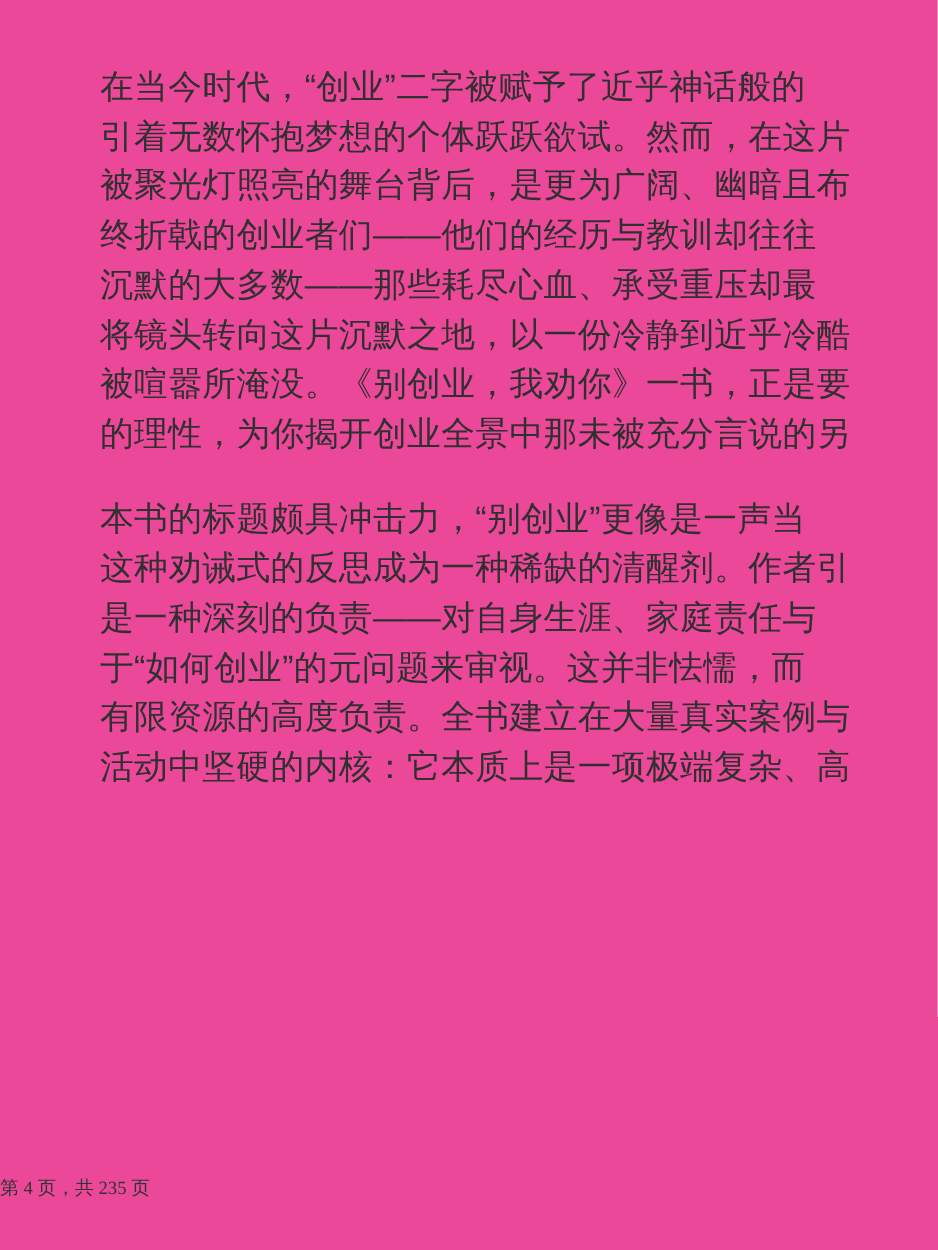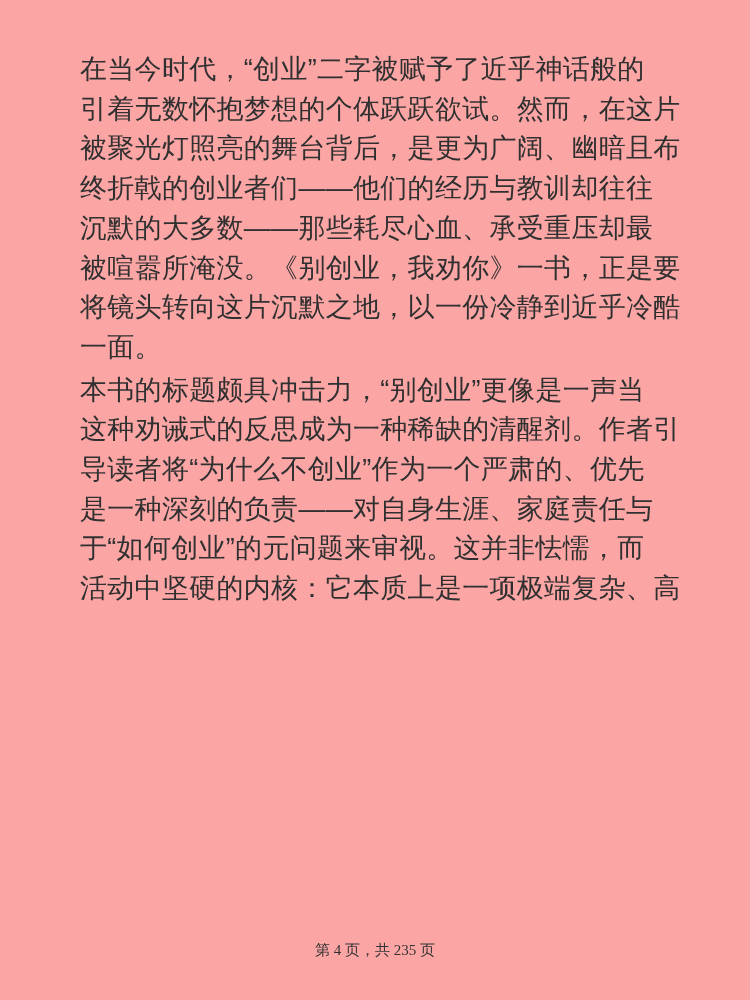--- a/index.html
+++ b/index.html
@@ -10,67 +10,67 @@
   body {
     width: 750px;
     height: 1000px;
     position: relative;
     overflow: hidden;
     font-family: "Liberation Sans", sans-serif;
   }
   .page {
     position: absolute;
     inset: 0;
-    background: #fca5a5;
+    background: #ec4899;
   }
   .content {
     position: absolute;
     top: 50px;
     left: 80px;
     right: 40px;
   }
   .paragraph { margin: 0; }
-  .paragraph + .paragraph { margin-top: 3px; }
+  .paragraph + .paragraph { margin-top: 28px; }
   .line {
     font-size: 27px;
     line-height: 39.7px;
     letter-spacing: 0.3px;
     font-weight: 300;
     color: #303030;
     white-space: nowrap;
   }
   .footer {
     position: absolute;
     top: 941px;
     left: 0;
     width: 100%;
-    text-align: center;
+    text-align: left;
     font-family: "Liberation Serif", serif;
     font-size: 15px;
     color: #333333;
   }
 </style>
 </head>
 <body>
 
 <div class="page">
   <div class="content" id="content">
       <div class="paragraph">
         <div class="line">在当今时代，“创业”二字被赋予了近乎神话般的</div>
         <div class="line">引着无数怀抱梦想的个体跃跃欲试。然而，在这片</div>
         <div class="line">被聚光灯照亮的舞台背后，是更为广阔、幽暗且布</div>
         <div class="line">终折戟的创业者们——他们的经历与教训却往往</div>
         <div class="line">沉默的大多数——那些耗尽心血、承受重压却最</div>
+        <div class="line">将镜头转向这片沉默之地，以一份冷静到近乎冷酷</div>
         <div class="line">被喧嚣所淹没。《别创业，我劝你》一书，正是要</div>
-        <div class="line">将镜头转向这片沉默之地，以一份冷静到近乎冷酷</div>
-        <div class="line">一面。</div>
+        <div class="line">的理性，为你揭开创业全景中那未被充分言说的另</div>
       </div>
       <div class="paragraph">
         <div class="line">本书的标题颇具冲击力，“别创业”更像是一声当</div>
         <div class="line">这种劝诫式的反思成为一种稀缺的清醒剂。作者引</div>
-        <div class="line">导读者将“为什么不创业”作为一个严肃的、优先</div>
         <div class="line">是一种深刻的负责——对自身生涯、家庭责任与</div>
         <div class="line">于“如何创业”的元问题来审视。这并非怯懦，而</div>
+        <div class="line">有限资源的高度负责。全书建立在大量真实案例与</div>
         <div class="line">活动中坚硬的内核：它本质上是一项极端复杂、高</div>
       </div>
     </div>
   <div class="footer">第 4 页，共 235 页</div>
 </div>
 
 </body></html>

